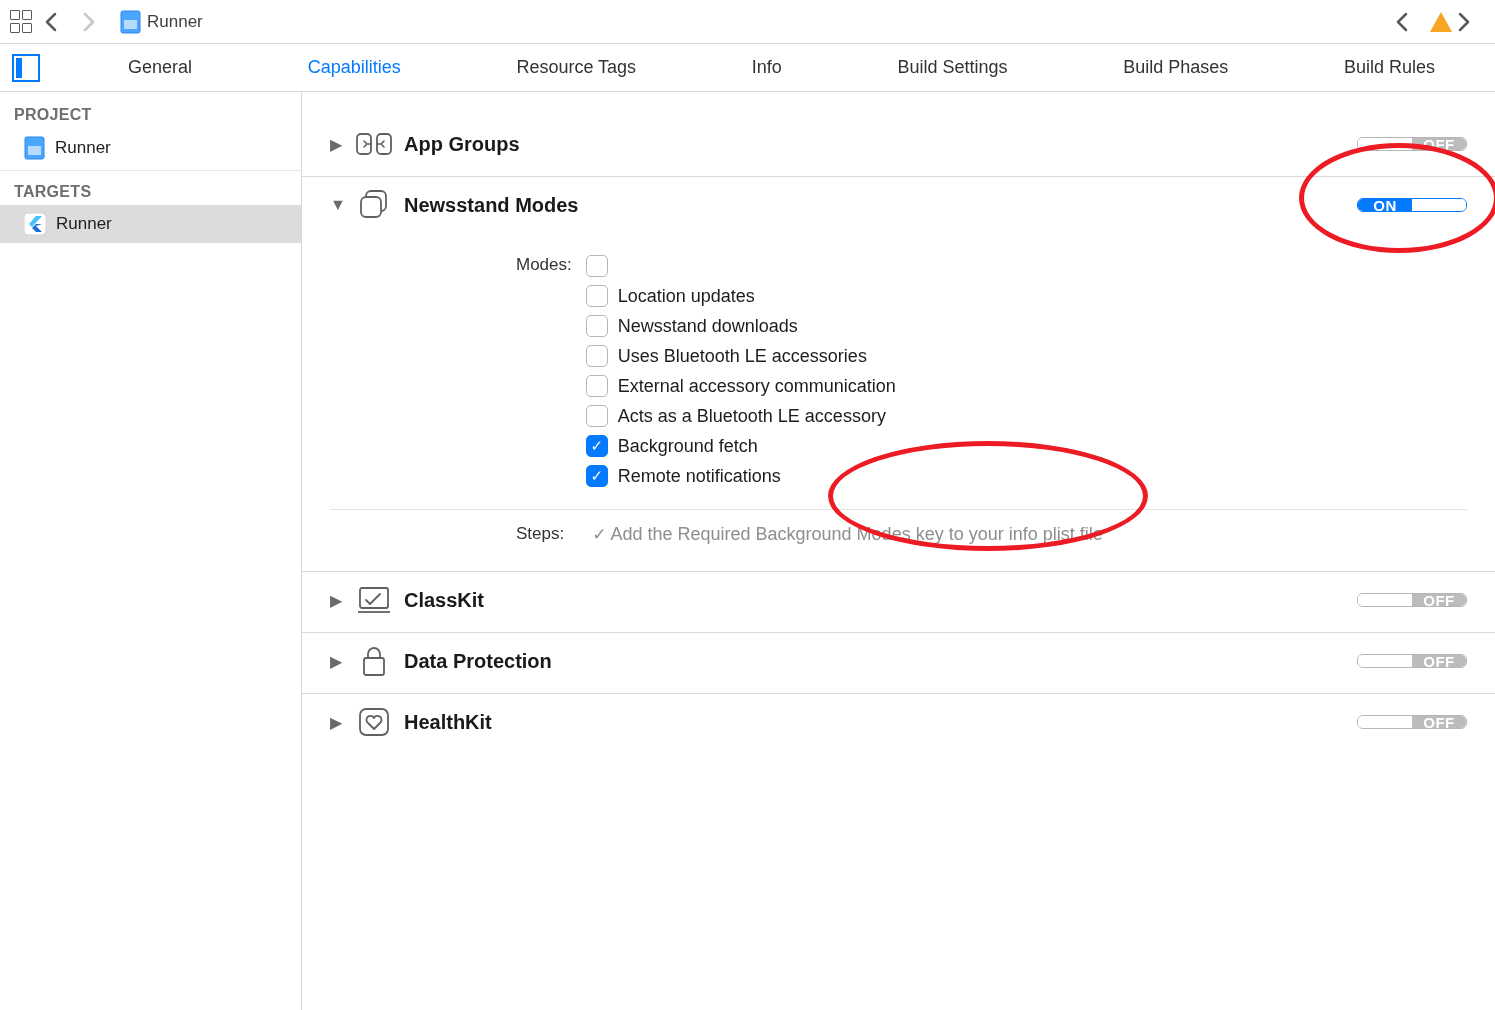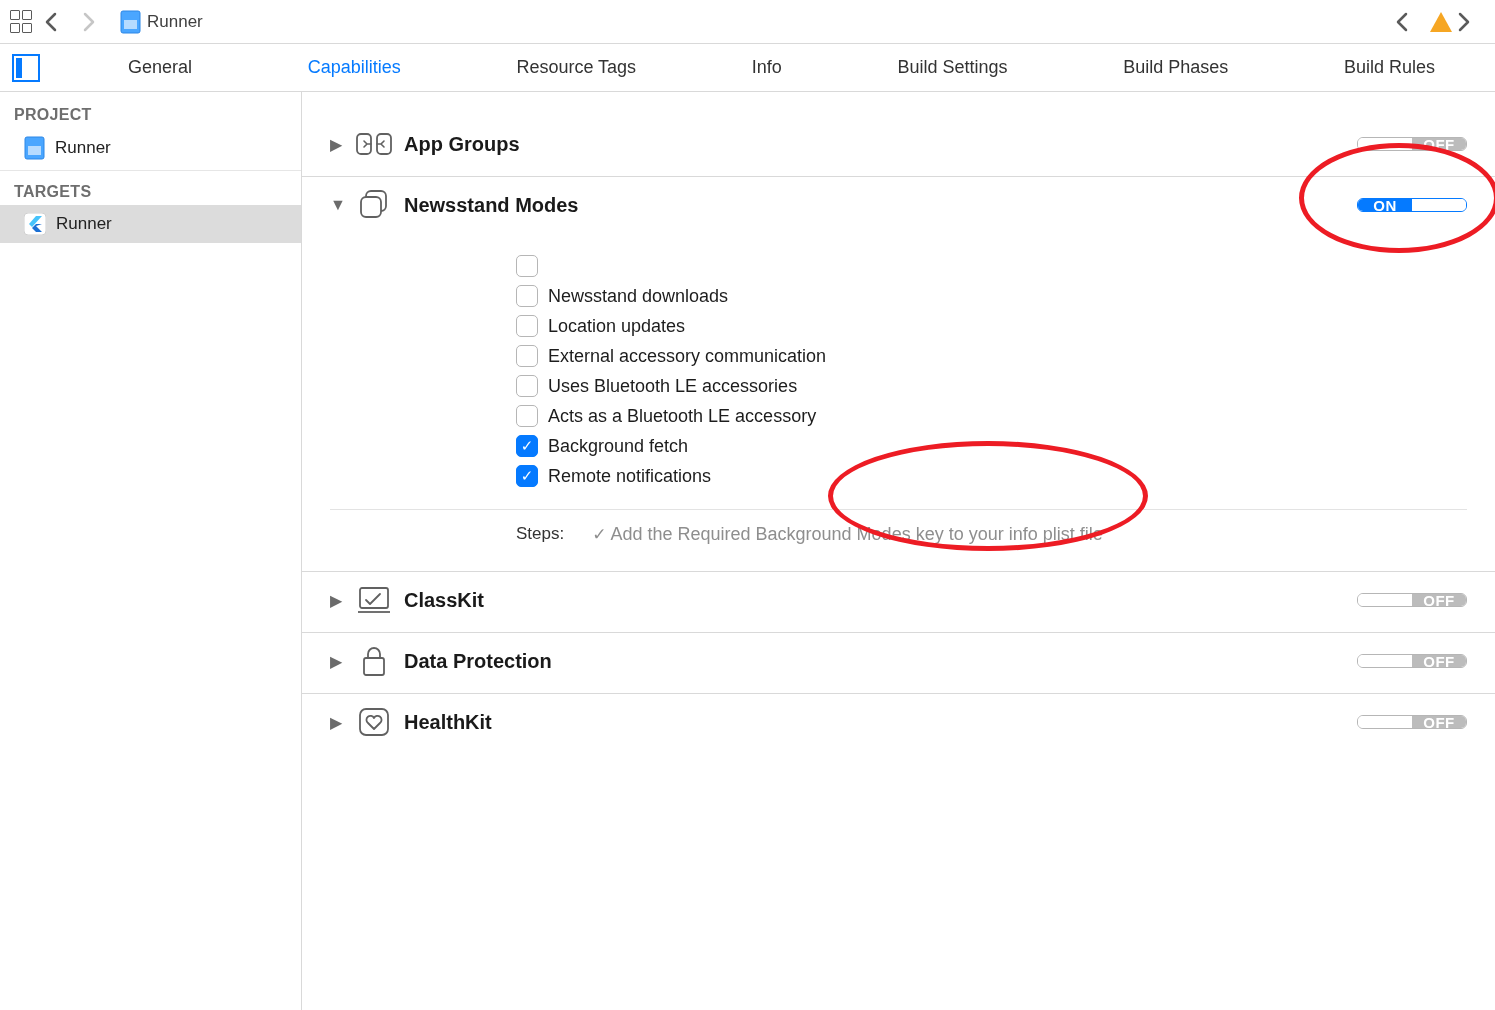--- a/index.html
+++ b/index.html
@@ -231,39 +231,40 @@
       <span class="cap-title">Newsstand Modes</span>
       <div class="switch on">
         <div class="lbl">ON</div>
           <div class="knob"></div>
       </div>
       <div class="redring ring-switch"></div>
     </div>
 
     <div class="expanded" style="position:relative;">
       <div class="modes-block">
+        <div class="modes-label">Modes:</div>
         <div class="modes-list" id="modes-list">
             <div class="mode-item">
               <span class="checkbox"></span>
             </div>
             <div class="mode-item">
               <span class="checkbox"></span>
+              <span>Location updates</span>
+            </div>
+            <div class="mode-item">
+              <span class="checkbox"></span>
               <span>Newsstand downloads</span>
             </div>
             <div class="mode-item">
               <span class="checkbox"></span>
-              <span>Location updates</span>
+              <span>Uses Bluetooth LE accessories</span>
             </div>
             <div class="mode-item">
               <span class="checkbox"></span>
               <span>External accessory communication</span>
-            </div>
-            <div class="mode-item">
-              <span class="checkbox"></span>
-              <span>Uses Bluetooth LE accessories</span>
             </div>
             <div class="mode-item">
               <span class="checkbox"></span>
               <span>Acts as a Bluetooth LE accessory</span>
             </div>
             <div class="mode-item">
               <span class="checkbox checked">✓</span>
               <span>Background fetch</span>
             </div>
             <div class="mode-item">

